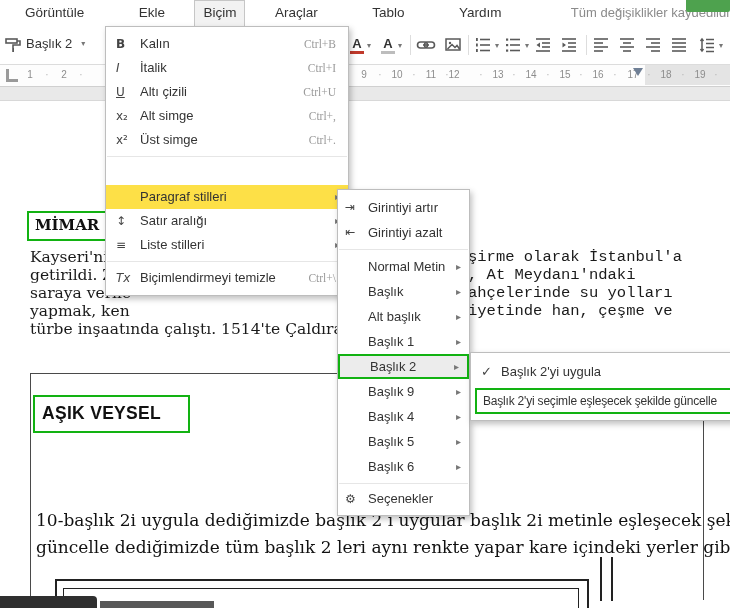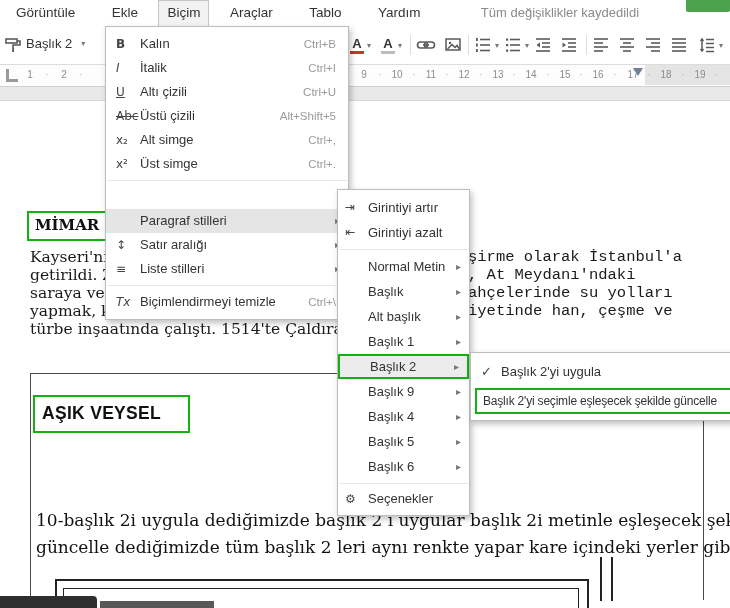--- a/index.html
+++ b/index.html
@@ -1,21 +1,21 @@
 <!DOCTYPE html>
 <html><head>
 <meta charset="utf-8">
 <style>
   html,body{margin:0;padding:0;}
   body{width:730px;height:608px;font-family:"Liberation Sans",sans-serif;}
   .screen{position:relative;width:730px;height:608px;overflow:hidden;background:#fff;}
 
   
   .menubar{position:absolute;top:0;left:0;right:0;height:26px;background:#fff;z-index:20;}
-  .mb-item{display:inline-block;padding:5px 16px;font-size:13.5px;color:#333;cursor:default;}
+  .mb-item{display:inline-block;padding:5px 25px;font-size:13.5px;color:#333;cursor:default;}
   .mb-item.open{background:#f2f2f2;border:1px solid #c6c6c6;border-bottom:none;padding:4px 8px 6px 8px;}
   .mb-status{display:inline-block;margin-left:40px;font-size:13px;color:#8b8b8b;}
   .share-btn{position:absolute;right:0;top:0;width:44px;height:12px;background:#4ea24e;border-radius:0 0 2px 2px;}
 
   
   .toolbar{position:absolute;top:26px;left:0;right:0;height:38px;background:#fff;border-bottom:1px solid #dcdcdc;z-index:15;}
   .ti{position:absolute;top:9px;height:20px;display:flex;align-items:center;color:#555;}
   .style-dd{position:absolute;left:26px;top:10px;font-size:13px;color:#333;display:flex;align-items:center;gap:6px;}
   .caret{font-family:"DejaVu Sans",sans-serif;font-size:8px;color:#777;margin-left:3px;}
   .tsep{position:absolute;top:9px;width:1px;height:20px;background:#ddd;}
@@ -52,23 +52,23 @@
   .vline{position:absolute;top:456px;width:2px;height:44px;background:#222;}
   .v1{left:600px;} .v2{left:611px;}
   .taskbar-frag{position:absolute;z-index:30;}
   .tf1{left:0;top:596px;width:97px;height:12px;background:#2f2f2f;border-radius:0 4px 0 0;}
   .tf2{left:100px;top:601px;width:114px;height:7px;background:#585858;}
 
   
   .menu{position:absolute;background:#fff;border:1px solid #bdbdbd;box-shadow:2px 3px 6px rgba(0,0,0,.25);z-index:50;padding:5px 0;}
   .mi{position:relative;height:24px;line-height:24px;padding:0 14px 0 34px;font-size:13px;color:#333;white-space:nowrap;cursor:default;box-sizing:border-box;}
   .mi .ic{position:absolute;left:10px;top:0;width:22px;color:#444;font-family:"DejaVu Sans",sans-serif;font-size:12px;}
-  .mi .sc{position:absolute;right:12px;top:0;color:#9a9a9a;font-size:11.5px;}
+  .mi .sc{position:absolute;right:12px;top:0;color:#9a9a9a;font-size:11.5px;font-family:Liberation Serif, serif;}
   .mi .arr{position:absolute;right:8px;top:0;color:#777;font-family:"DejaVu Sans",sans-serif;font-size:10px;}
-  .mi.hl{background:#e5e5e5;margin-top:28px;}
+  .mi.hl{background:#fde047;margin-top:28px;}
   .msep{height:1px;background:#e6e6e6;margin:4px 1px;}
   .g-b{font-weight:bold;}
   .g-i{font-style:italic;font-family:"DejaVu Serif",serif;}
   .g-u{text-decoration:underline;}
   .g-s{text-decoration:line-through;font-size:10px;}
   .g-tx{font-size:11px;font-style:italic;}
   .format-menu{left:105px;top:26px;width:242px;}
   .styles-menu{left:337px;top:189px;width:131px;}
   .styles-menu .mi{height:25px;line-height:25px;padding-left:30px;}
   .styles-menu .mi .ic{left:7px;}
@@ -273,21 +273,21 @@
     </div>
   </div>
 
   <div class="ruler">
     <div class="ruler-margin-right"></div>
     <span class="rmark" style="left:30px">1</span>
     <span class="rmark" style="left:64px">2</span>
     <span class="rmark" style="left:364px">9</span>
     <span class="rmark" style="left:397px">10</span>
     <span class="rmark" style="left:431px">11</span>
-    <span class="rmark" style="left:464px">12</span>
+    <span class="rmark" style="left:454px">12</span>
     <span class="rmark" style="left:498px">13</span>
     <span class="rmark" style="left:531px">14</span>
     <span class="rmark" style="left:565px">15</span>
     <span class="rmark" style="left:598px">16</span>
     <span class="rmark" style="left:633px">17</span>
     <span class="rmark" style="left:666px">18</span>
     <span class="rmark" style="left:700px">19</span>
     <span class="rdot" style="left:47px">·</span>
     <span class="rdot" style="left:81px">·</span>
     <span class="rdot" style="left:380px">·</span>
@@ -315,25 +315,20 @@
       <span class="ic g-i">I</span>
       <span>İtalik</span>
       <span class="sc">Ctrl+I</span>
     </div>
     <div class="mi">
       <span class="ic g-u">U</span>
       <span>Altı çizili</span>
       <span class="sc">Ctrl+U</span>
     </div>
     <div class="mi">
-      <span class="ic g-s">Abc</span>
-      <span>Üstü çizili</span>
-      <span class="sc">Alt+Shift+5</span>
-    </div>
-    <div class="mi">
       <span class="ic">x₂</span>
       <span>Alt simge</span>
       <span class="sc">Ctrl+,</span>
     </div>
     <div class="mi">
       <span class="ic">x²</span>
       <span>Üst simge</span>
       <span class="sc">Ctrl+.</span>
     </div>
     <div class="msep"></div>

